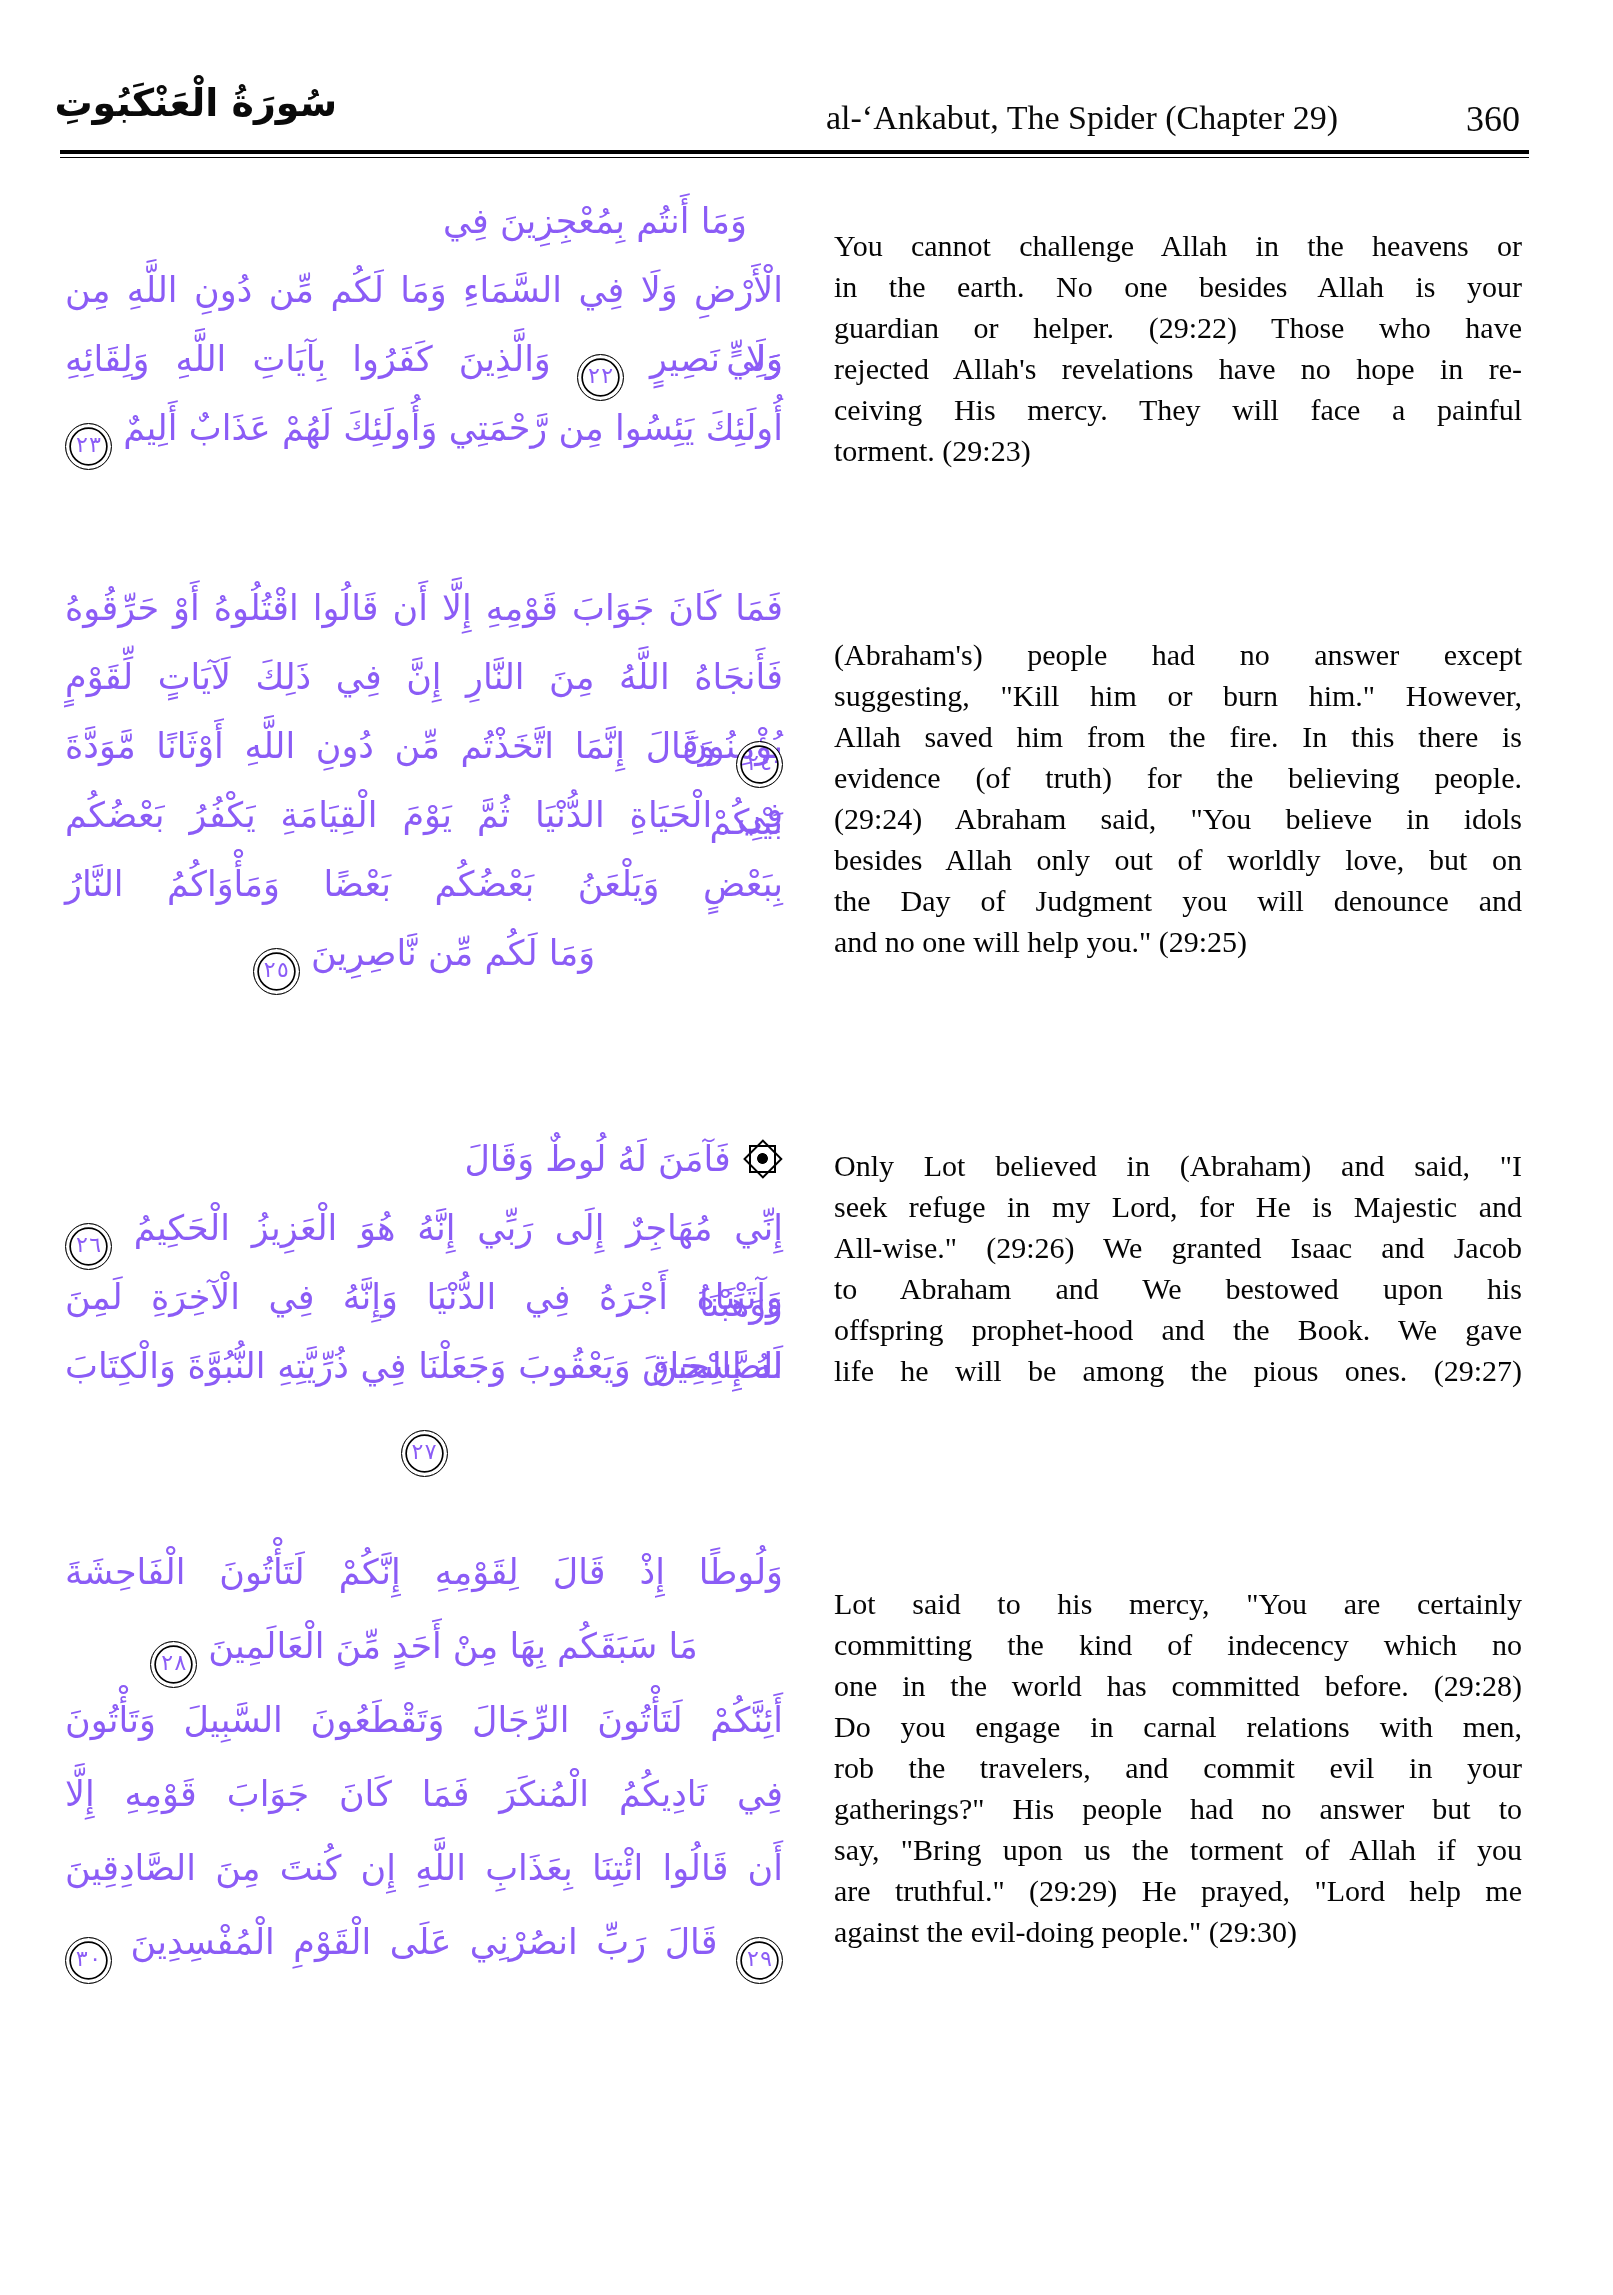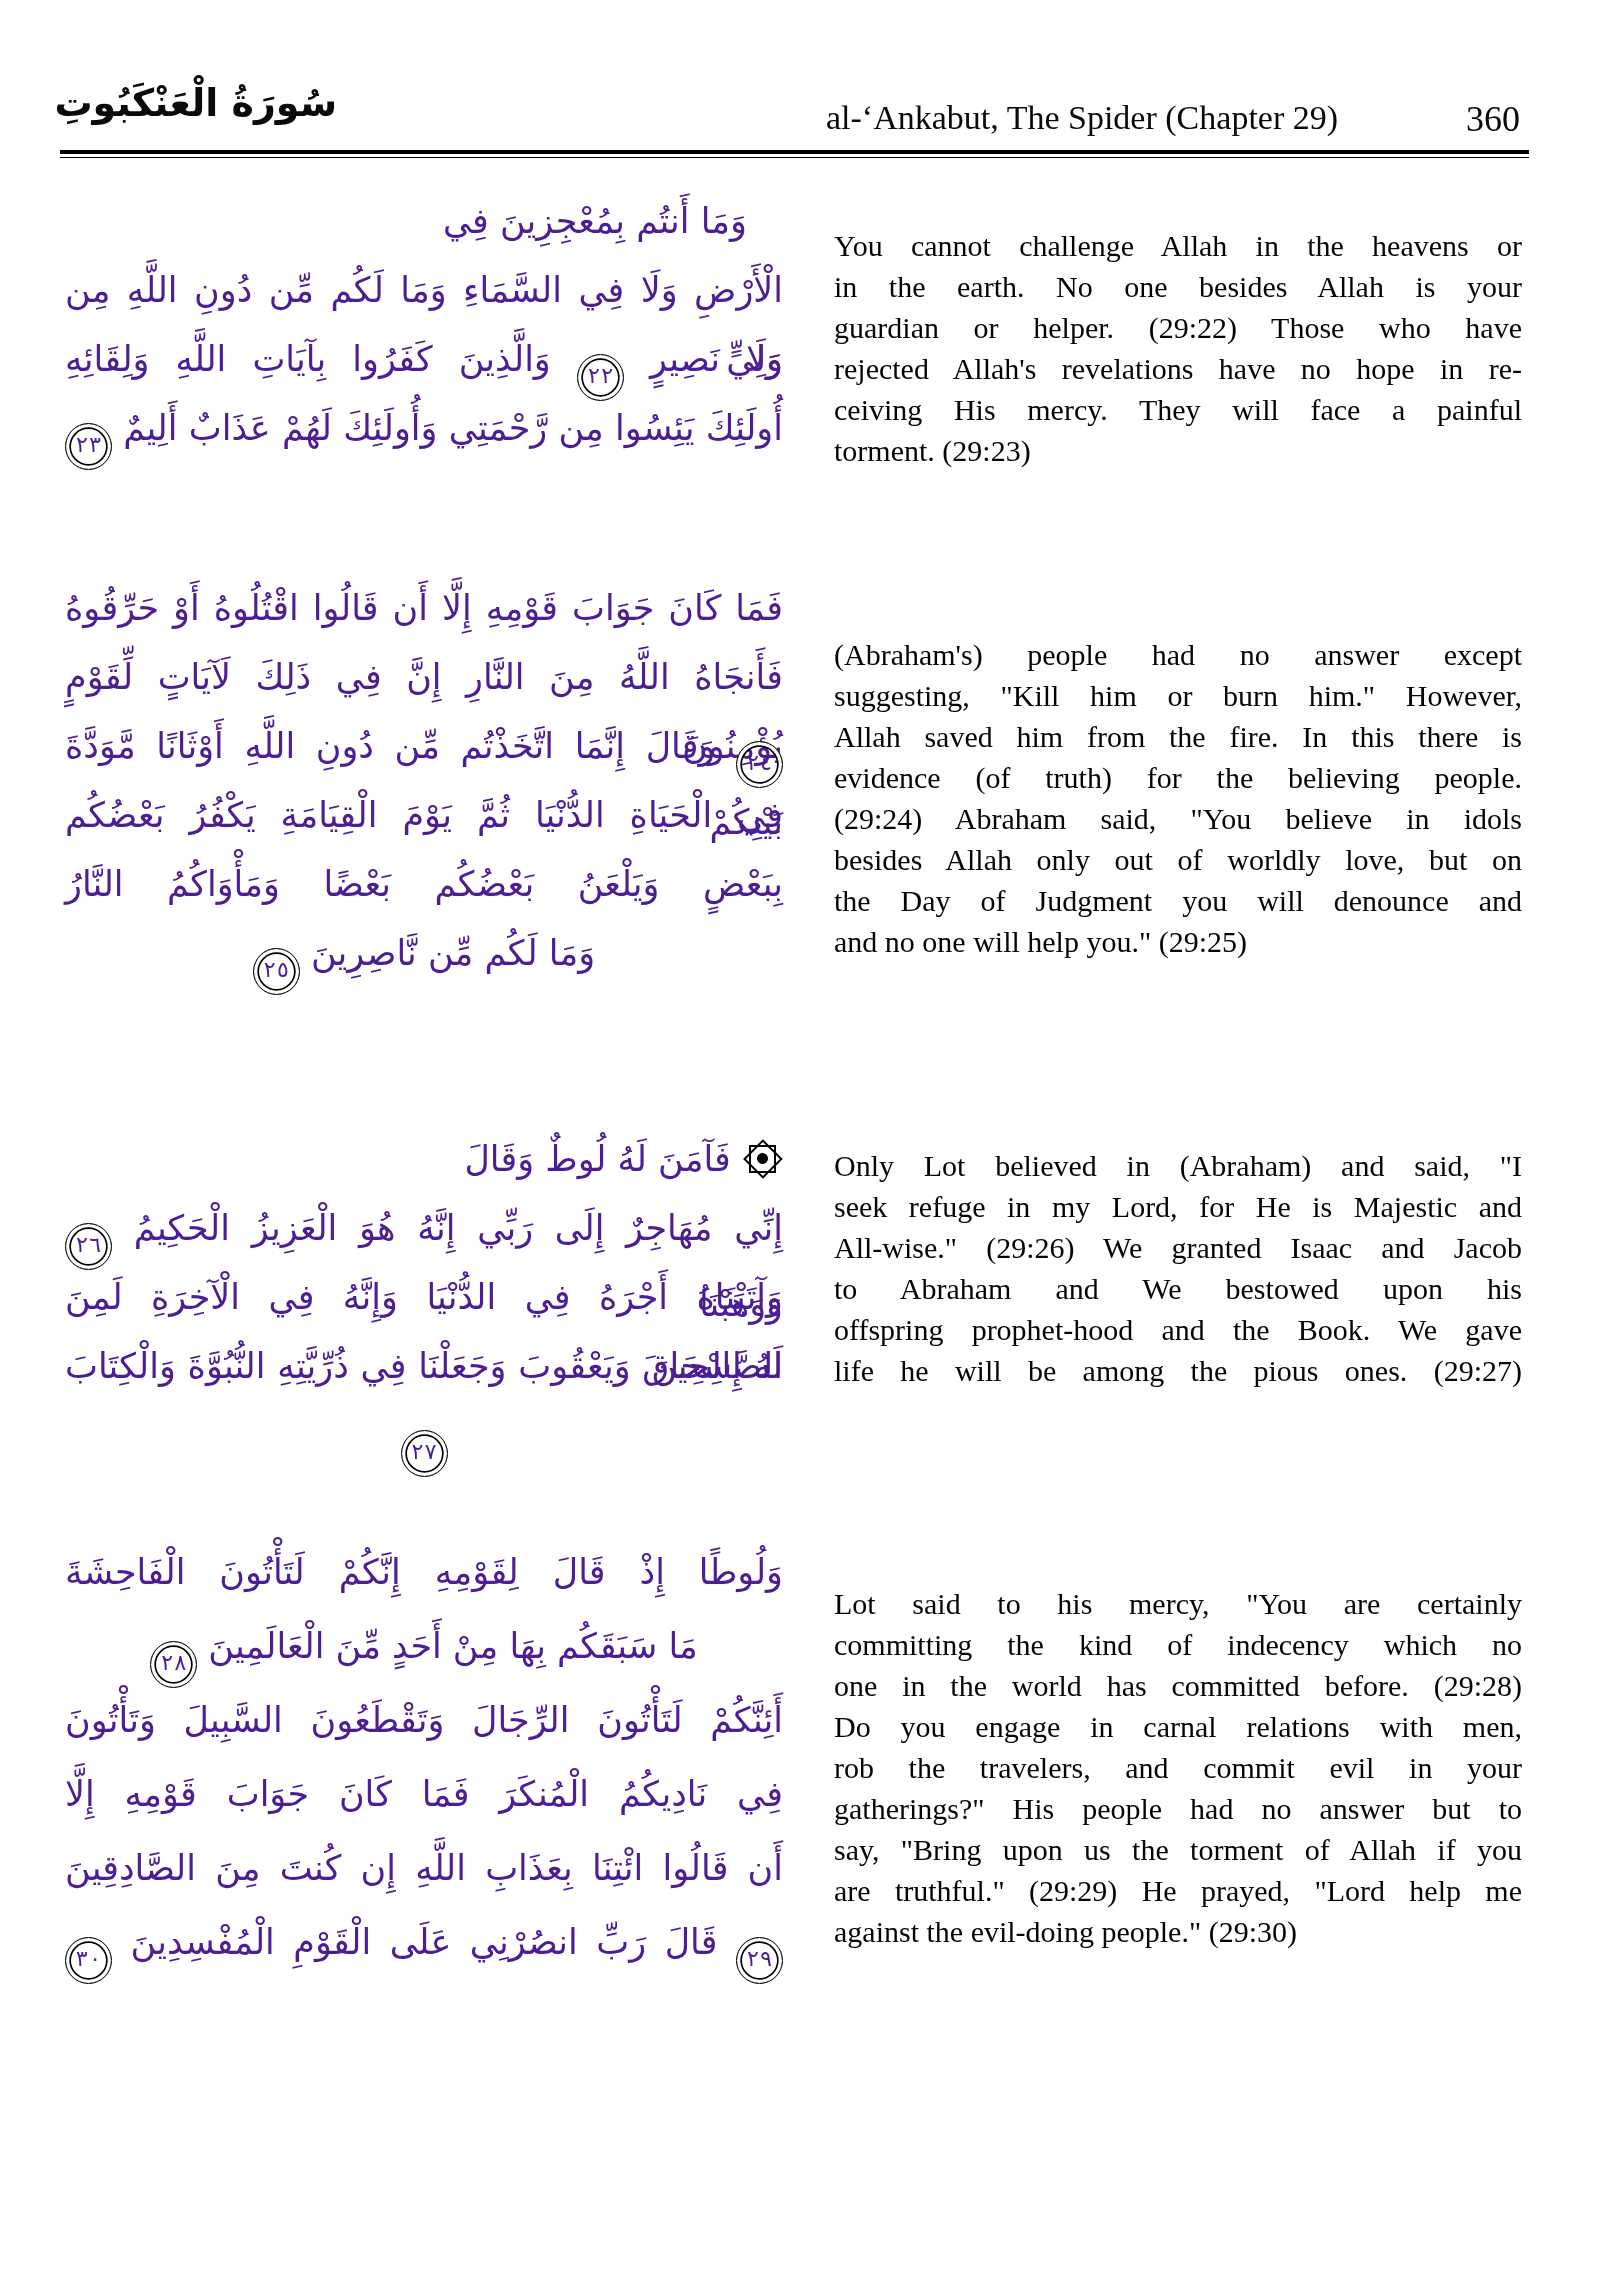--- a/index.html
+++ b/index.html
@@ -24,21 +24,21 @@
   }
   .header-rule {
     position:absolute; left:60px; top:150px; width:1469px; height:2.5px;
     border-top:4.1px solid #000; border-bottom:1.7px solid #000;
   }
 
   
   .ar-block {
     position:absolute; left:65px; width:718px;
     direction:rtl; font-family:"DejaVu Sans",sans-serif;
-    font-size:35px; color:#4c1d95;
+    font-size:35px; color:#8b5cf6;
   }
   .ar-line { height:69px; line-height:69px; text-align:justify; text-align-last:justify; }
   .s4 .ar-line { height:74px; line-height:74px; }
   .ar-line.align-right  { text-align-last:right; }
   .ar-line.align-center { text-align-last:center; }
   .ar-line.indent-right { padding-right:36px; }
 
   .medallion {
     display:inline-flex; align-items:center; justify-content:center;
     width:45px; height:45px; border-radius:50%;

